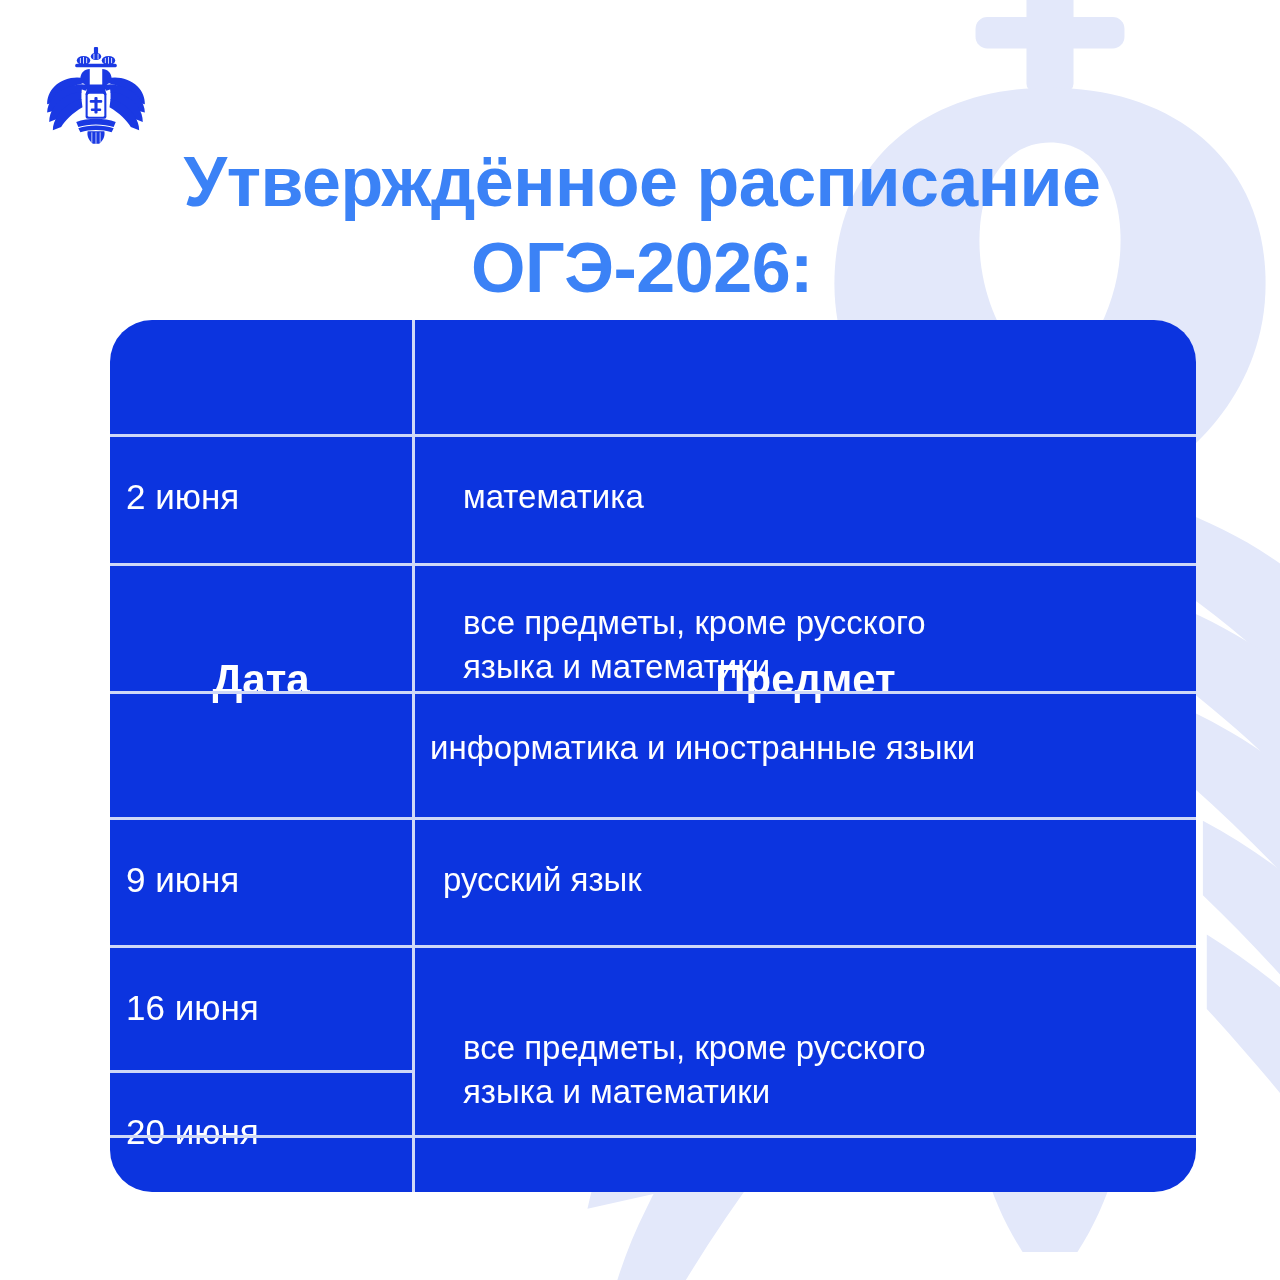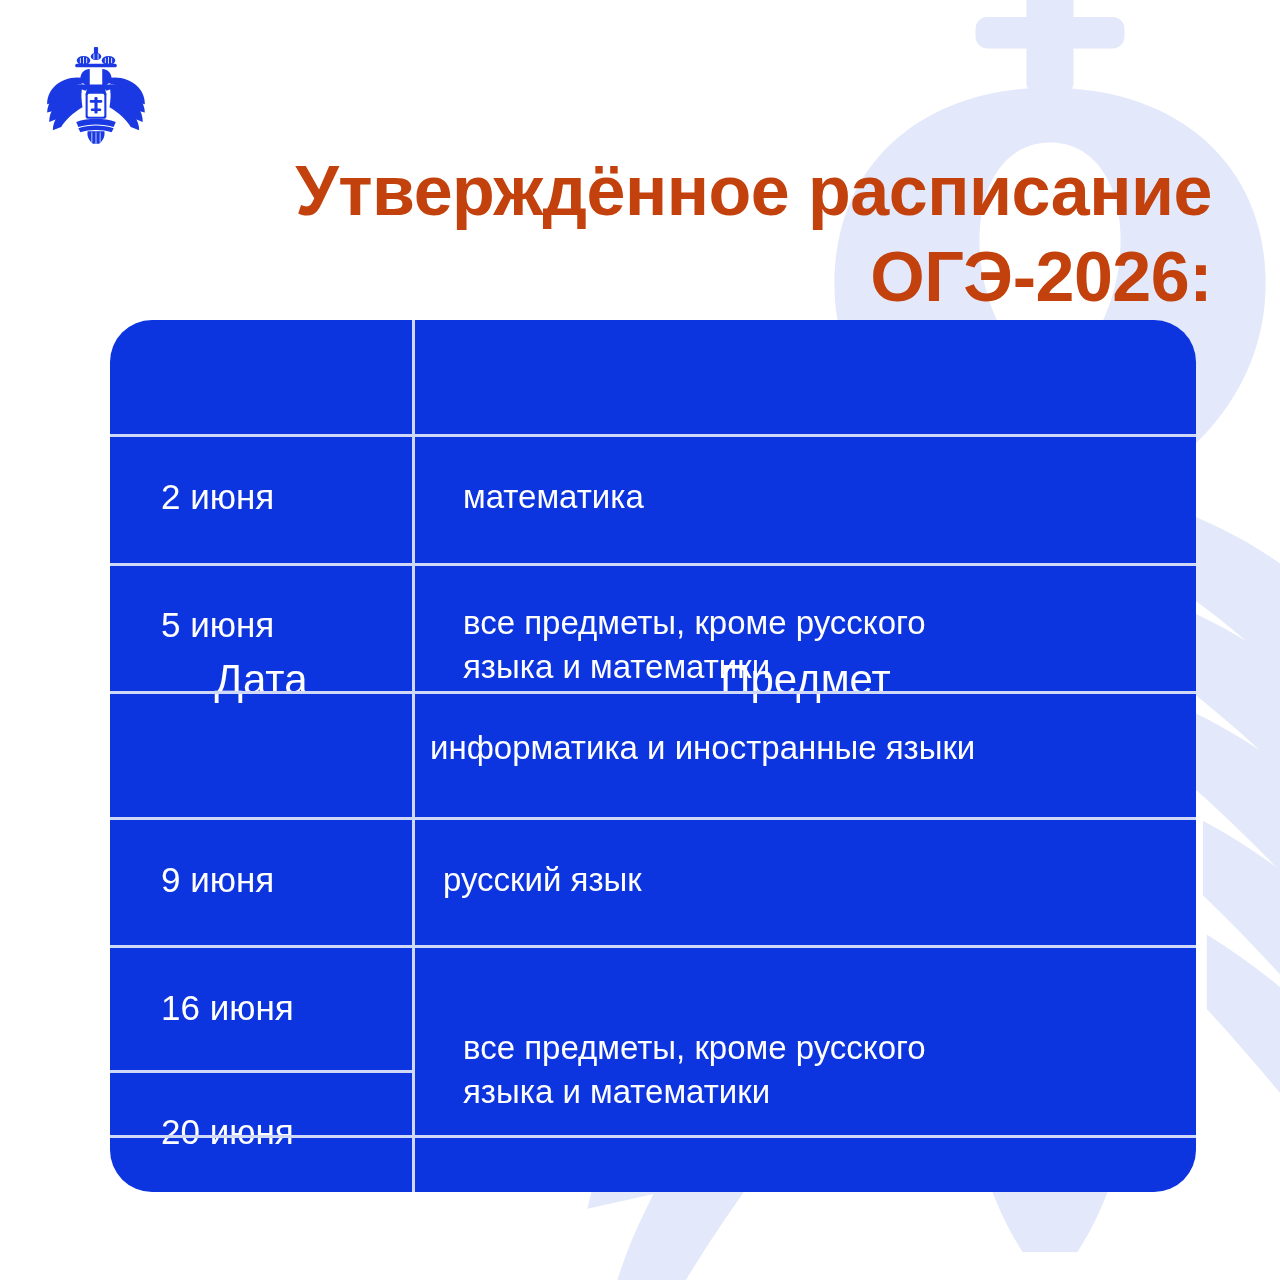--- a/index.html
+++ b/index.html
@@ -46,24 +46,24 @@
     left: 44px;
     top: 46px;
     width: 104px;
     height: 96px;
   }
 
   
   #page-title {
     position: absolute;
     left: 72px;
-    top: 101px;
+    top: 92px;
     width: 1140px;
-    text-align: right;
-    color: #c2410c;
+    text-align: center;
+    color: #3b82f6;
     font-size: 70px;
     line-height: 86px;
     font-weight: 800;
     letter-spacing: -0.5px;
     white-space: pre-line;
   }
 
   
   #schedule-table {
     position: absolute;
@@ -106,35 +106,34 @@
     color: #ffffff;
     box-sizing: border-box;
   }
   .cell-date {
     left: 0;
     width: 302px;
     padding-left: 16px;
     font-size: 35px;
     line-height: 44px;
     font-weight: 400;
-    margin-left: 35px;
   }
   .cell-subject {
     left: 305px;
     width: 883px;
     padding-left: 48px;
     padding-right: 20px;
     font-size: 33px;
     line-height: 44px;
     font-weight: 400;
   }
 
   .head-cell {
     font-size: 42px;
-    font-weight: 400;
+    font-weight: 700;
     color: #ffffff;
   }
   .head-date {
     left: 0;
     width: 302px;
     text-align: center;
   }
   .head-subject {
     left: 305px;
     width: 781px;
@@ -278,21 +277,20 @@
 
       <div class="cell head-cell head-date" style="top:360px;transform:translateY(-50%);">Дата</div>
       <div class="cell head-cell head-subject" style="top:360px;transform:translateY(-50%);">Предмет</div>
 
       <div class="row-sep" style="top:114px;"></div>
 
       <div class="cell cell-date" style="top:177px;transform:translateY(-50%);">2 июня</div>
       <div class="cell cell-subject" style="top:177px;transform:translateY(-50%);">математика</div>
       <div class="row-sep" style="top:243px;"></div>
 
-      <div class="cell cell-date" style="top:305px;transform:translateY(-50%);">5 июня</div>
       <div class="cell cell-subject" style="top:281px;">
         <div>все предметы, кроме русского</div>
         <div>языка и математики</div>
       </div>
       <div class="row-sep" style="top:371px;"></div>
 
       <div class="cell cell-subject" style="top:428px;transform:translateY(-50%);padding-left:15px;">информатика и иностранные языки</div>
       <div class="row-sep" style="top:497px;"></div>
 
       <div class="cell cell-date" style="top:560px;transform:translateY(-50%);">9 июня</div>

